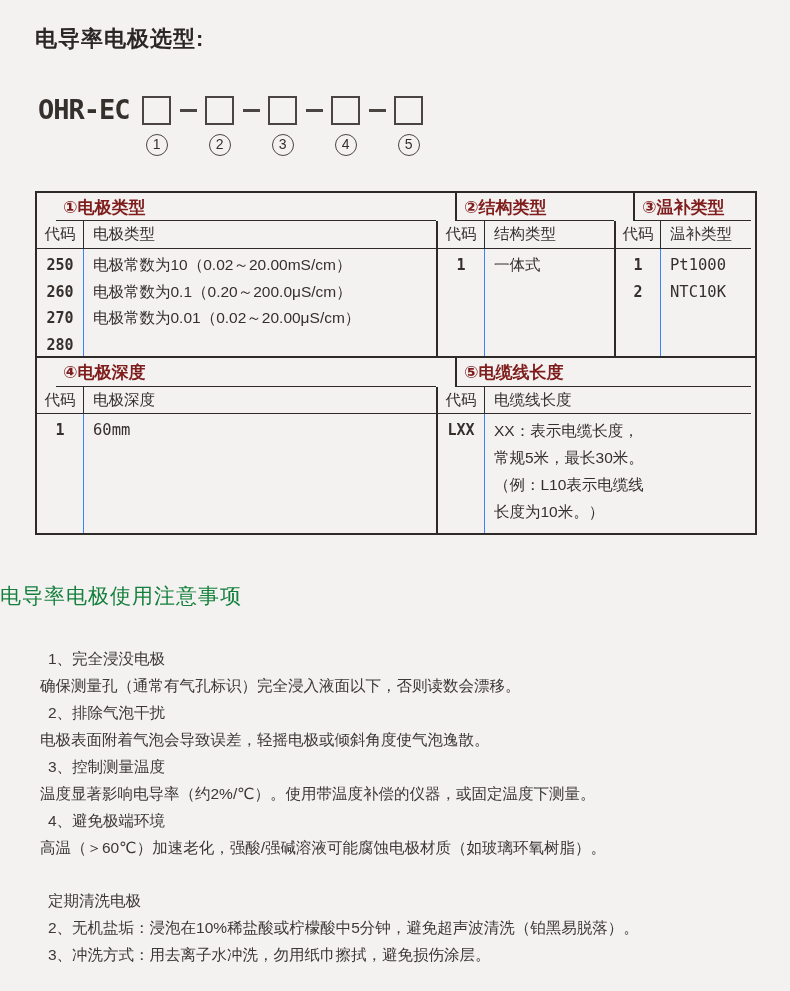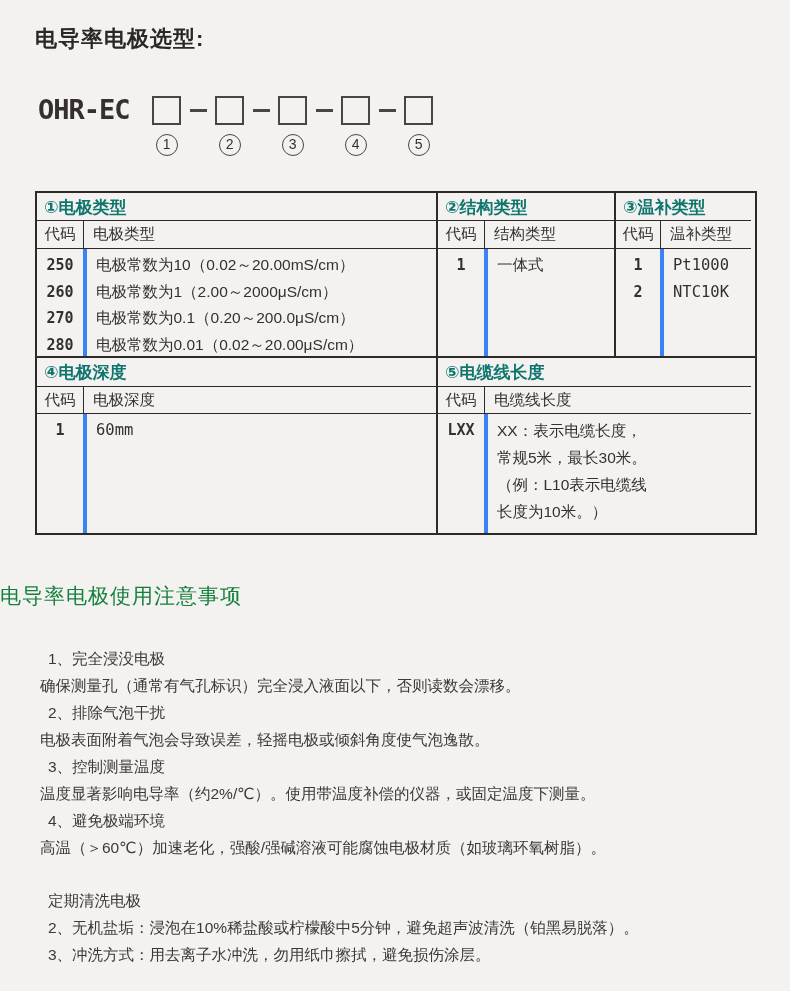--- a/index.html
+++ b/index.html
@@ -19,21 +19,21 @@
     letter-spacing:1px;
   }
 
   
   .model-row {
     margin:42px 0 0 38px;
     display:flex; align-items:flex-start;
   }
   .model-name {
     font-size:27px; font-weight:bold; color:#35302c;
-    line-height:28px; margin-right:22px; letter-spacing:-1px;
+    line-height:28px; margin-right:12px; letter-spacing:-1px;
   }
   .unit { display:flex; flex-direction:column; align-items:center; width:30px; }
   .slot-box {
     width:29px; height:29px;
     border:2px solid #4a4542; background:transparent;
   }
   .pos-circle {
     margin-top:9px;
     width:22px; height:22px; border:1.5px solid #4a4542; border-radius:50%;
     font-size:14px; line-height:19px; text-align:center; color:#35302c;
@@ -56,29 +56,29 @@
   }
   .band-bot {
     grid-template-columns:46px 353px 48px 267px;
     grid-template-rows:29px 27px 119px;
   }
   .cell { border-color:#2e2a27; }
   .gc12 { grid-column:1/3; }
   .gc34 { grid-column:3/5; }
   .gc56 { grid-column:5/7; }
   .t-title {
-    font-size:17px; font-weight:bold; color:#0f766e;
-    padding:3px 0 0 7px; border-bottom:1px solid #2e2a27;
+    font-size:17px; font-weight:bold; color:#7f1d1d;
+    padding:3px 0 0 7px; border-bottom:1px solid #2e2a27;margin-left:19px;
   }
   .thickL { border-left:2px solid #2e2a27; }
   .colhead { font-size:15.5px; padding-top:3px; border-bottom:1px solid #2e2a27; }
   .code-head { text-align:center; }
   .val-head { padding-left:9px; border-left:1px solid #2e2a27; }
   .code-col { text-align:center; padding-top:3px;font-weight:bold; }
-  .val-col { padding:3px 4px 0 9px; border-left:4px solid #3b82f6; }
+  .val-col { padding:3px 4px 0 9px; border-left:1px solid #3b82f6; }
   .tline { line-height:26.5px; font-size:15.5px; white-space:nowrap; }
   .code-line { line-height:26.5px; font-size:15px; }
   .pre-wrap { white-space:pre-line; line-height:27px; font-size:15.5px; }
 
   
   .notice-title {
     margin-top:47px;
     text-align:left;
     font-size:21px; font-weight:500; color:#15803d;
     letter-spacing:1px;
@@ -153,21 +153,20 @@
       <div class="cell colhead val-head">温补类型</div>
 
       <div class="cell code-col">
         <div class="code-line mono">250</div>
         <div class="code-line mono">260</div>
         <div class="code-line mono">270</div>
         <div class="code-line mono">280</div>
       </div>
       <div class="cell val-col">
         <div class="tline">电极常数为10（0.02～20.00mS/cm）</div>
-        <div class="tline">电极常数为1（2.00～2000μS/cm）</div>
         <div class="tline">电极常数为0.1（0.20～200.0μS/cm）</div>
         <div class="tline">电极常数为0.01（0.02～20.00μS/cm）</div>
       </div>
       <div class="cell code-col thickL">
         <div class="code-line mono">1</div>
       </div>
       <div class="cell val-col">
         <div class="tline">一体式</div>
       </div>
       <div class="cell code-col thickL">

